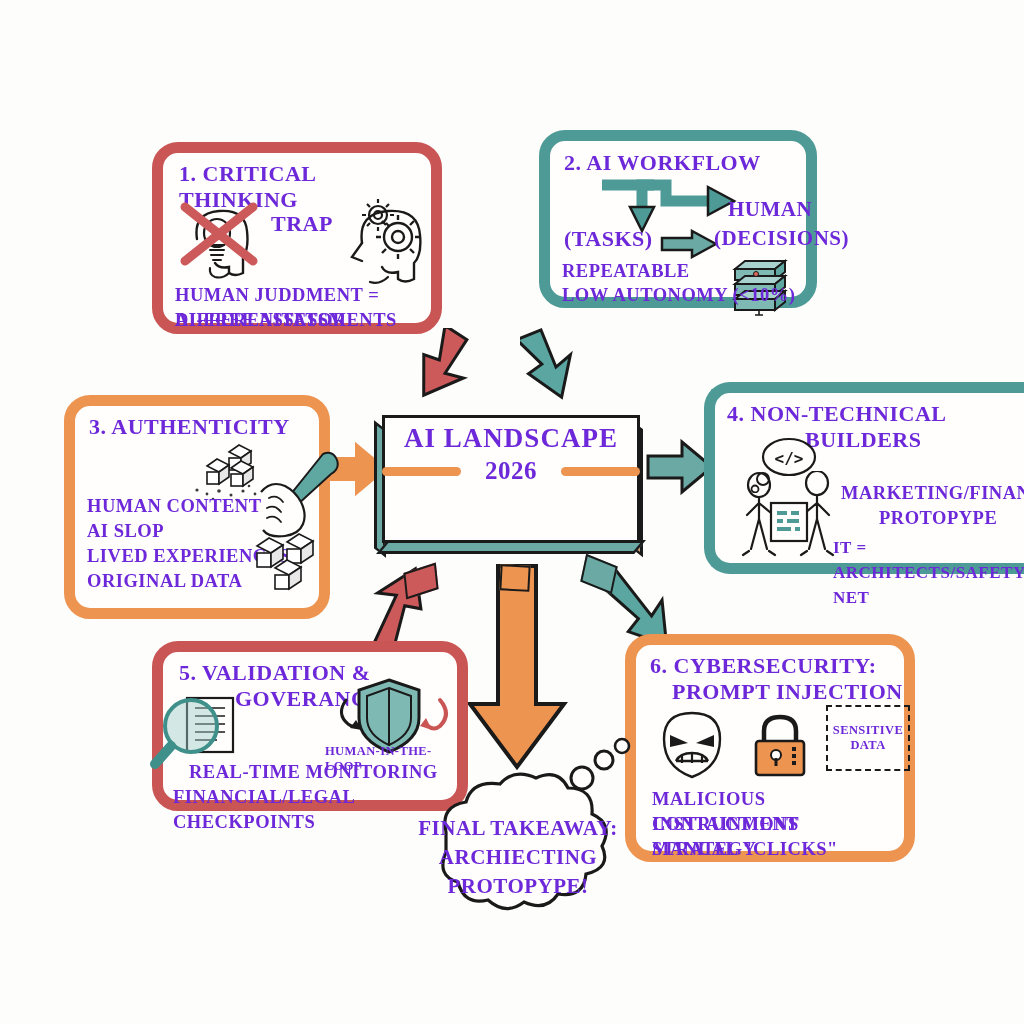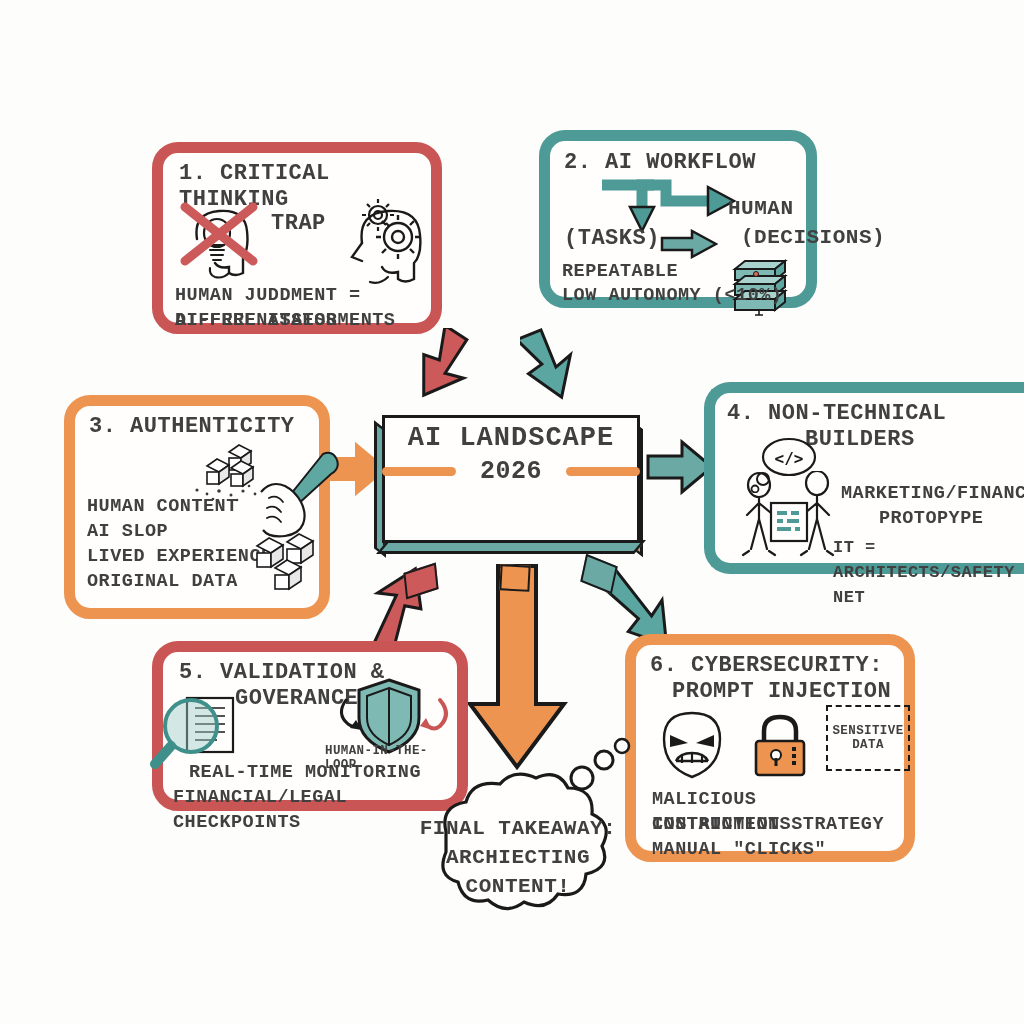--- a/index.html
+++ b/index.html
@@ -3,21 +3,21 @@
 <meta charset="utf-8">
 <style>
   html,body{margin:0;padding:0;}
   body{
     width:1024px;height:1024px;
     background:#fdfdfb;
     font-family:"DejaVu Sans", sans-serif;
     overflow:hidden;
   }
   #canvas{position:relative;width:1024px;height:1024px;}
-  .hand{font-family:Liberation Mono, monospace;font-weight:700;letter-spacing:.5px;color:#404040;}
+  .hand{font-family:Liberation Serif, serif;font-weight:700;letter-spacing:.5px;color:#6d28d9;}
 
   .card{position:absolute;box-sizing:border-box;background:#fffefc;border-style:solid;border-radius:26px;}
   .card.red{border-color:#c95555;border-width:11px;}
   .card.teal{border-color:#4d9a96;border-width:11px;}
   .card.orange{border-color:#ed9451;border-width:11px;}
 
   .title{font-size:22px;line-height:26px;text-transform:uppercase;}
   .body-lines{font-size:18.5px;line-height:25px;text-transform:uppercase;}
   .tiny{font-size:12.5px;text-transform:uppercase;letter-spacing:.4px;}
 
@@ -115,21 +115,21 @@
       <path d="M6 6 h52" fill="none" stroke="#4d9a96" stroke-width="11"></path>
     </svg>
 
     <div class="hand" style="position:absolute;left:14px;top:85px;font-size:22px;">(TASKS)</div>
 
     <svg style="position:absolute;left:110px;top:88px;" width="58" height="30" viewBox="0 0 58 30">
       <polygon points="2,9 32,9 32,2 56,15 32,28 32,21 2,21" fill="#6aa9a4" stroke="#1a1a1a" stroke-width="2.5"></polygon>
     </svg>
 
     <div class="hand" style="position:absolute;left:178px;top:56px;font-size:21px;">HUMAN</div>
-    <div class="hand" style="position:absolute;left:164px;top:85px;font-size:21px;margin-left:27px;">(DECISIONS)</div>
+    <div class="hand" style="position:absolute;left:164px;top:85px;font-size:21px;">(DECISIONS)</div>
 
     <svg style="position:absolute;left:175px;top:112px;" width="72" height="64" viewBox="0 0 72 64">
       <g stroke="#1a1a1a" stroke-width="2" fill="#7fb9b4">
         <path d="M10 16 l10 -8 h40 l-10 8 z" fill="#a8d2ce"></path>
         <rect x="10" y="16" width="40" height="11"></rect>
           <path d="M50 16 l10 -8 v11 l-10 8 z" fill="#5fa8a2"></path>
         <path d="M10 31 l10 -8 h40 l-10 8 z" fill="#a8d2ce"></path>
         <rect x="10" y="31" width="40" height="11"></rect>
           <path d="M50 31 l10 -8 v11 l-10 8 z" fill="#5fa8a2"></path>
         <path d="M10 46 l10 -8 h40 l-10 8 z" fill="#a8d2ce"></path>
@@ -323,17 +323,17 @@
                q-24 6 -30 -18 q-22 -6 -12 -30 z" fill="#fffefc" stroke="#1a1a1a" stroke-width="3.2"></path>
     </svg>
     <svg width="70" height="60" viewBox="0 0 70 60" style="position:absolute;left:168px;top:-36px;">
       <circle cx="16" cy="44" r="11" fill="#fffefc" stroke="#1a1a1a" stroke-width="3"></circle>
       <circle cx="38" cy="26" r="9" fill="#fffefc" stroke="#1a1a1a" stroke-width="3"></circle>
       <circle cx="56" cy="12" r="7" fill="#fffefc" stroke="#1a1a1a" stroke-width="2.6"></circle>
     </svg>
     <div style="position:absolute;left:0;top:44px;width:240px;text-align:center;">
       <div class="hand" style="font-size:21px;line-height:29px;">FINAL TAKEAWAY:</div>
       <div class="hand" style="font-size:21px;line-height:29px;">ARCHIECTING</div>
-      <div class="hand" style="font-size:21px;line-height:29px;">CONTENT!</div>
+      <div class="hand" style="font-size:21px;line-height:29px;">PROTOPYPE!</div>
     </div>
   </div>
 
 </div>
 
 </body></html>

